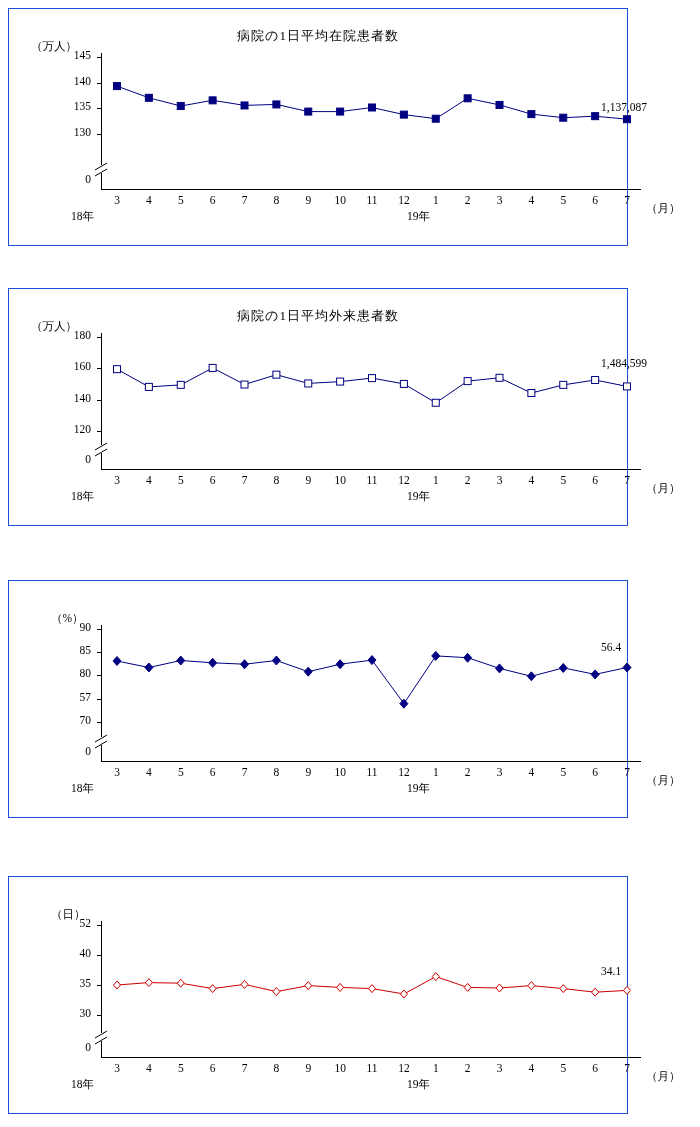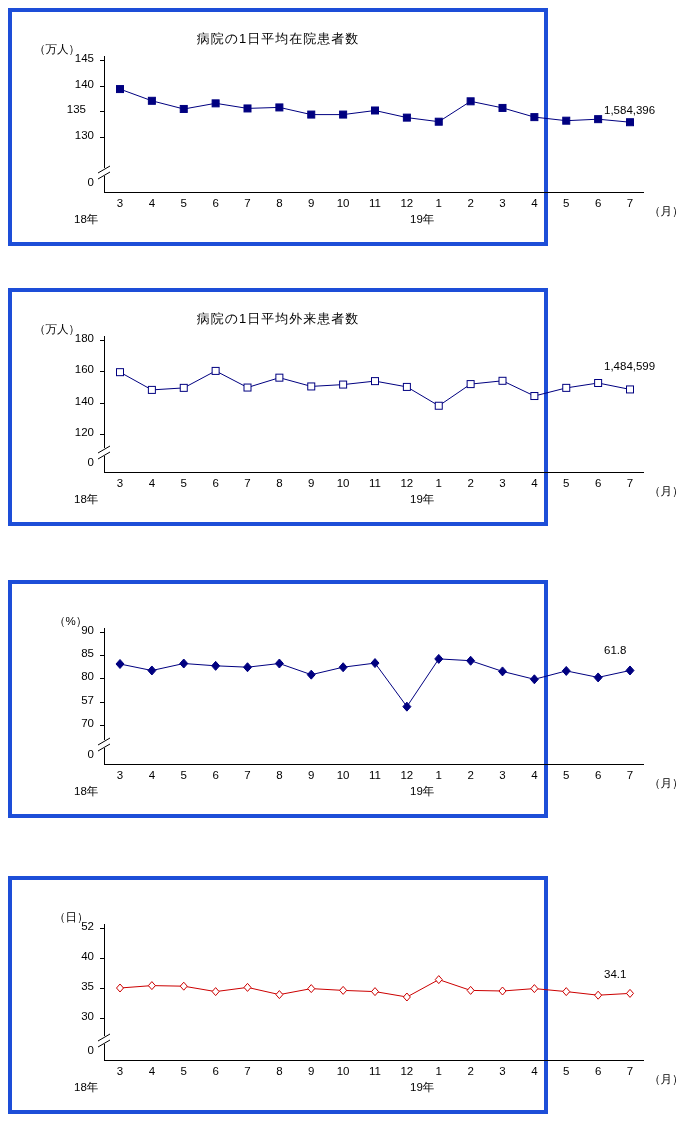--- a/index.html
+++ b/index.html
@@ -10,24 +10,25 @@
   body {
     width: 700px;
     height: 1127px;
     font-family: "Liberation Sans", sans-serif;
     color: #000000;
     position: relative;
   }
   .panel {
     position: absolute;
     left: 8px;
-    width: 540px;
-    border: 4px solid #1d4ed8;
+    width: 620px;
+    border: 1px solid #1d4ed8;
     box-sizing: border-box;
     background: #ffffff;
+    font-family: Liberation Serif, serif;
   }
   #panel-0 { top: 8px;   height: 238px; }
   #panel-1 { top: 288px; height: 238px; }
   #panel-2 { top: 580px; height: 238px; }
   #panel-3 { top: 876px; height: 238px; }
 
   .chart-title {
     position: absolute;
     top: 18px;
     left: 0;
@@ -85,34 +86,34 @@
     position: absolute;
     overflow: visible;
   }
 </style>
 </head>
 <body>
 
 <div class="panel" id="panel-0">
   <div class="chart-title">病院の1日平均在院患者数</div>
   <div class="unit-label" style="top:30px; left:22px;">（万人）</div>
-  <div class="end-value" style="top:92px; left:592px;">1,584,396</div>
+  <div class="end-value" style="top:92px; left:592px;">1,137,087</div>
   <div class="month-label" style="top:192px; left:637px;">（月）</div>
   <div class="year-label" style="top:200px; left:62px;">18年</div>
   <div class="year-label" style="top:200px; left:398px;">19年</div>
   <div class="plot" id="plot-0" style="left: 0px; top: 0px; width: 682px; height: 238px;">
       <div class="axis-line" style="left: 92px; top: 44px; width: 1px; height: 112px;"></div>
       <div class="axis-line" style="left: 92px; top: 164px; width: 1px; height: 16px;"></div>
       <svg class="break-mark" width="20" height="20" style="left: 83px; top: 152px;">
         <line x1="3" y1="9" x2="15" y2="2" stroke="#000" stroke-width="1"></line>
         <line x1="3" y1="15" x2="15" y2="8" stroke="#000" stroke-width="1"></line>
       </svg>
       <div class="ytick-label" style="left: 48px; top: 116.5px;">130</div>
       <div class="tickmark" style="left: 88px; top: 124.5px;"></div>
-      <div class="ytick-label" style="left: 40px; top: 91px;">135</div>
+      <div class="ytick-label" style="left: 48px; top: 91px;">135</div>
       <div class="tickmark" style="left: 88px; top: 99px;"></div>
       <div class="ytick-label" style="left: 48px; top: 65.5px;">140</div>
       <div class="tickmark" style="left: 88px; top: 73.5px;"></div>
       <div class="ytick-label" style="left: 48px; top: 40px;">145</div>
       <div class="tickmark" style="left: 88px; top: 48px;"></div>
       <div class="ytick-label" style="left: 48px; top: 164px;">0</div>
       <div class="axis-line" style="left: 92px; top: 180px; width: 540px; height: 1px;"></div>
       <div class="xtick-label" style="left: 96px; top: 185px;">3</div>
       <div class="xtick-label" style="left: 127.875px; top: 185px;">4</div>
       <div class="xtick-label" style="left: 159.75px; top: 185px;">5</div>
@@ -212,21 +213,21 @@
         <rect x="518.875" y="100.52153846153846" width="7" height="7" fill="#ffffff" stroke="#000080" stroke-width="1"></rect>
         <rect x="550.75" y="92.36153846153846" width="7" height="7" fill="#ffffff" stroke="#000080" stroke-width="1"></rect>
         <rect x="582.625" y="87.49692307692308" width="7" height="7" fill="#ffffff" stroke="#000080" stroke-width="1"></rect>
         <rect x="614.5" y="93.93076923076924" width="7" height="7" fill="#ffffff" stroke="#000080" stroke-width="1"></rect>
       </svg>
     </div>
 </div>
 
 <div class="panel" id="panel-2">
   <div class="unit-label" style="top:30px; left:42px;">（%）</div>
-  <div class="end-value" style="top:60px; left:592px;">61.8</div>
+  <div class="end-value" style="top:60px; left:592px;">56.4</div>
   <div class="month-label" style="top:192px; left:637px;">（月）</div>
   <div class="year-label" style="top:200px; left:62px;">18年</div>
   <div class="year-label" style="top:200px; left:398px;">19年</div>
   <div class="plot" id="plot-2" style="left: 0px; top: 0px; width: 682px; height: 238px;">
       <div class="axis-line" style="left: 92px; top: 44px; width: 1px; height: 112px;"></div>
       <div class="axis-line" style="left: 92px; top: 164px; width: 1px; height: 16px;"></div>
       <svg class="break-mark" width="20" height="20" style="left: 83px; top: 152px;">
         <line x1="3" y1="9" x2="15" y2="2" stroke="#000" stroke-width="1"></line>
         <line x1="3" y1="15" x2="15" y2="8" stroke="#000" stroke-width="1"></line>
       </svg>

